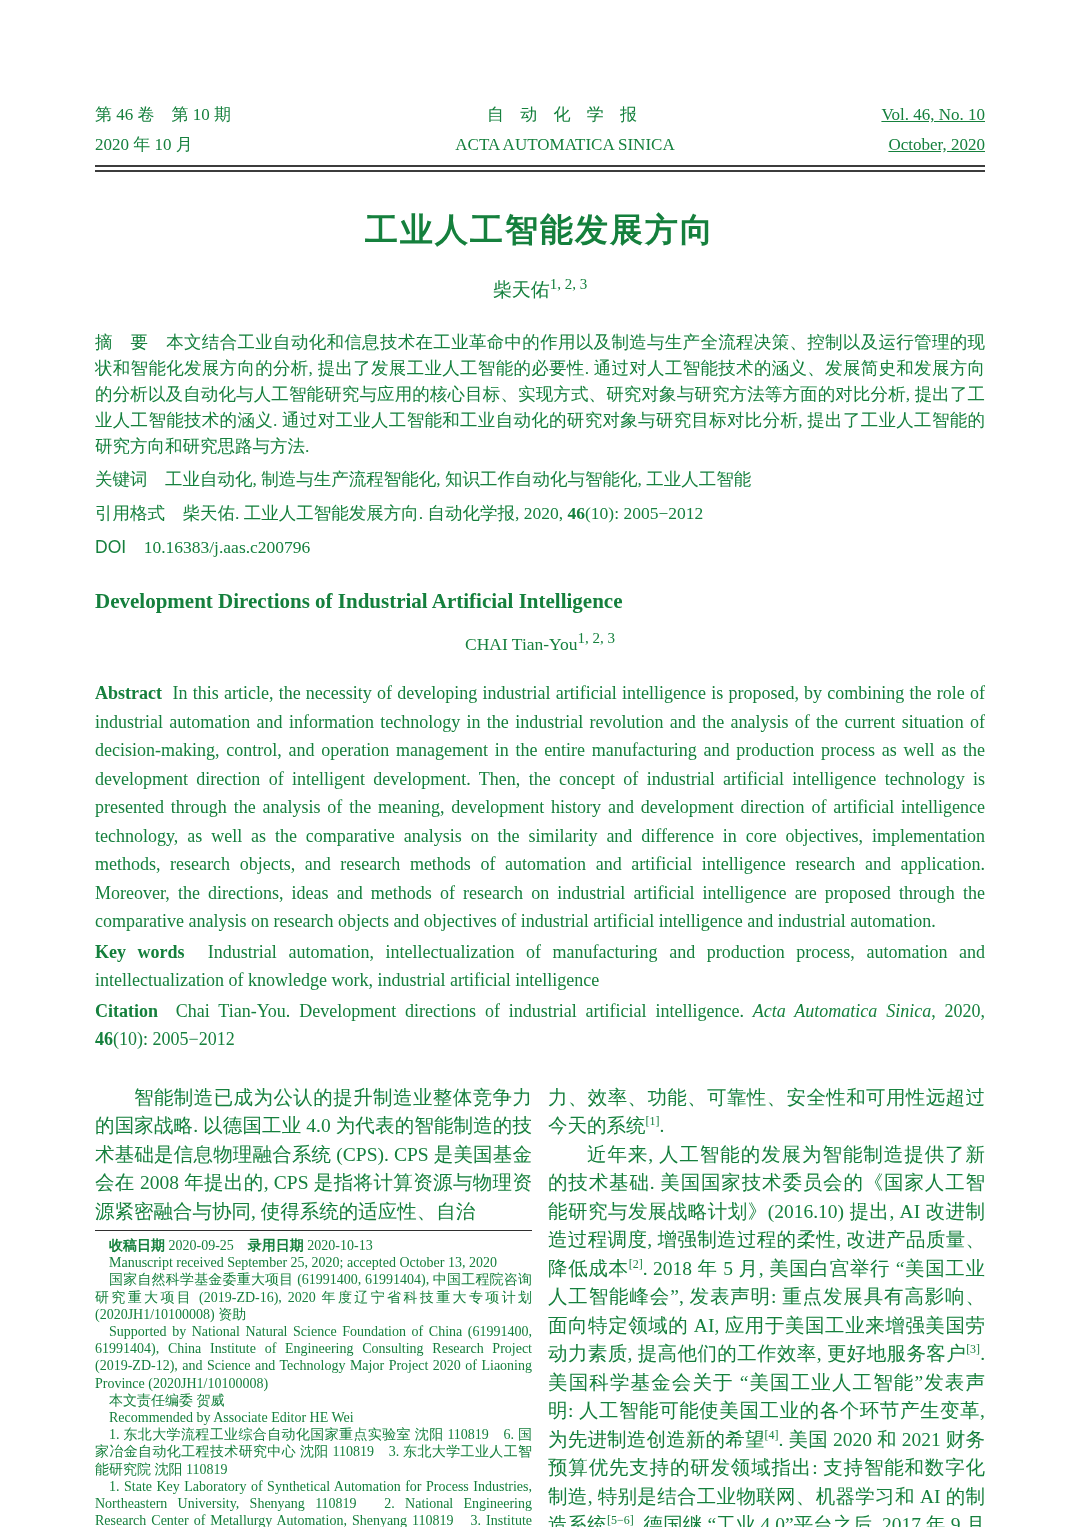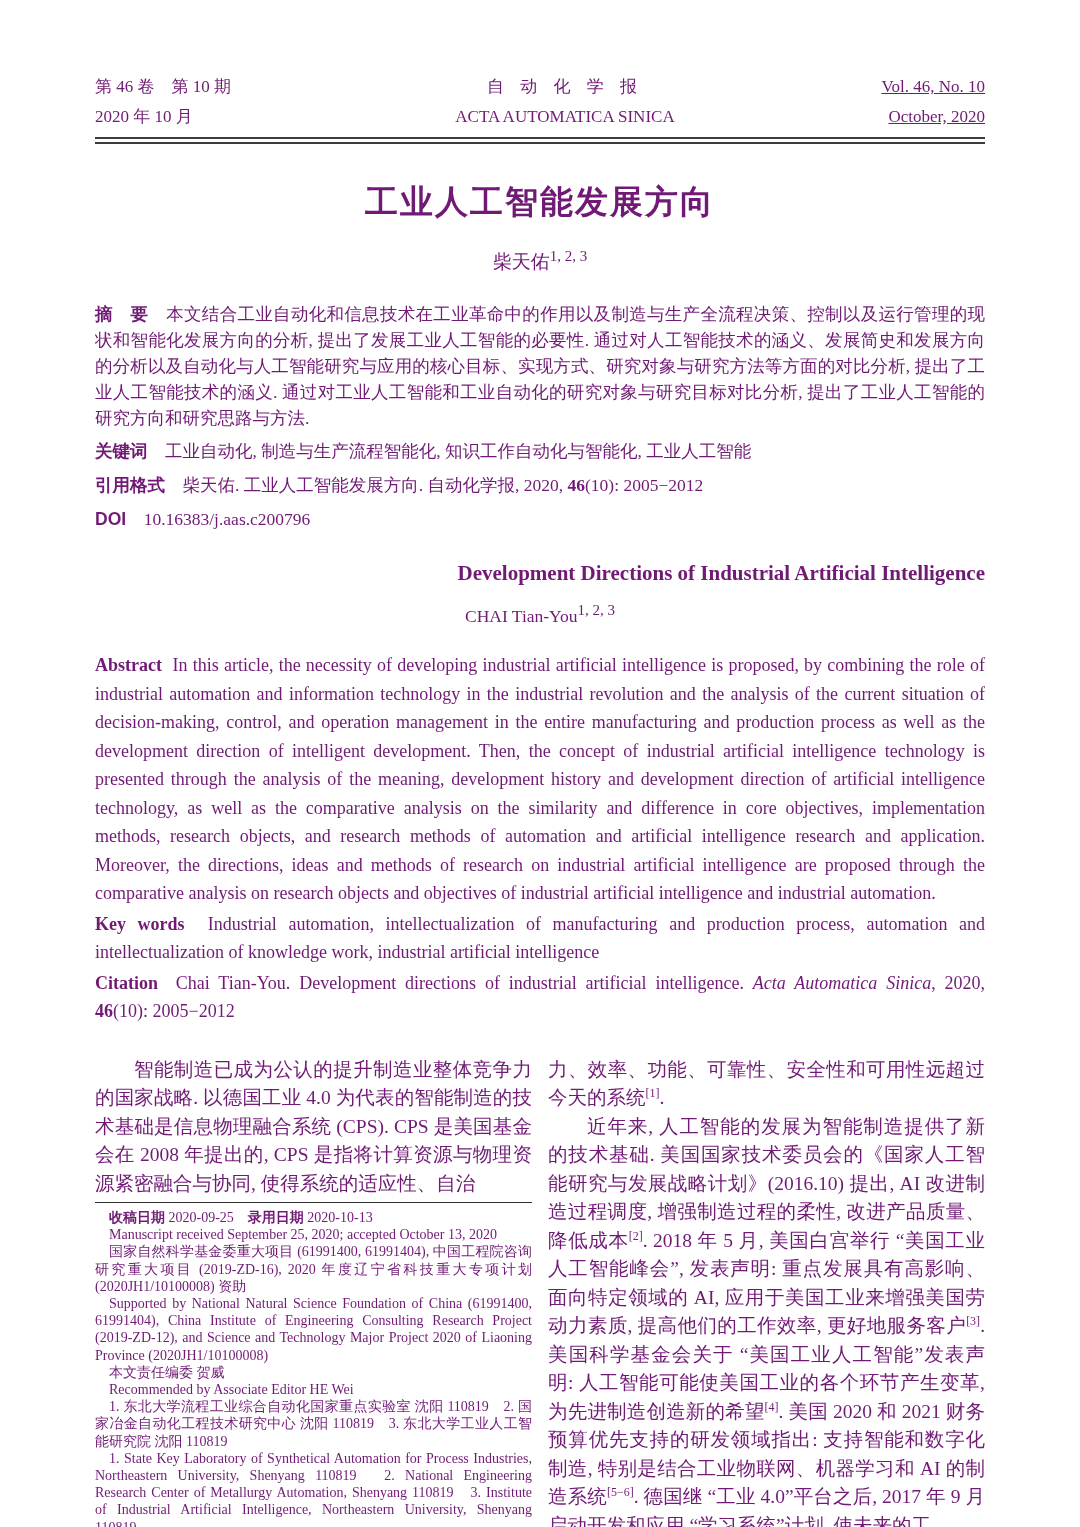--- a/index.html
+++ b/index.html
@@ -1,23 +1,23 @@
 <!DOCTYPE html>
 <html><head>
 <meta charset="utf-8">
 <style>
   html,body { margin:0; padding:0; background:#e8e8e8; }
   .page {
     position:relative;
     width:1080px; height:1527px;
     margin:0 auto;
     background:#ffffff;
-    color:#701a75;
+    color:#15803d;
     box-sizing:border-box;
-    padding:72px 95px 40px 95px;
+    padding:100px 95px 40px 95px;
     font-family:"Liberation Serif","DejaVu Serif",serif;
     overflow:hidden;
   }
   
   .jheader { display:flex; justify-content:space-between; align-items:flex-start;
              font-size:17px; line-height:30px; }
   .jheader .left  { width:220px; text-align:left; }
   .jheader .center{ flex:1; text-align:center; }
   .jheader .right { width:170px; text-align:right;text-decoration:underline; }
   .center .cn { letter-spacing:6px; }
@@ -26,23 +26,23 @@
   
   .title-zh { margin:36px 0 0 0; text-align:center; font-size:33px; font-weight:700;
               font-family:Liberation Mono, monospace; letter-spacing:2px; }
   .author-zh { margin-top:24px; text-align:center; font-size:19px; }
   sup.s { font-size:15px; vertical-align:super; line-height:0; }
   
   .meta { margin-top:26px; font-size:17.5px; }
   .meta p { margin:0; text-align:justify; }
   .meta .abstract { line-height:26px; }
   .meta .kline { margin-top:7px; line-height:27px; }
-  b.hlabel { font-family:"Liberation Sans","DejaVu Sans",sans-serif; font-weight:700; }
+  b.hlabel { font-family:"Liberation Sans","DejaVu Sans",sans-serif; font-weight:400; }
   
-  .title-en { margin-top:28px; text-align:right; font-size:21px; font-weight:700; }
+  .title-en { margin-top:28px; text-align:left; font-size:21px; font-weight:700; }
   .author-en { margin-top:20px; text-align:center; font-size:17.5px; }
   .en-meta { margin-top:24px; font-size:18px; }
   .en-meta p { margin:0; text-align:justify; line-height:28.5px; }
   .en-meta .gap { margin-top:2px; }
   .it { font-style:italic; }
   .bold { font-weight:700;font-family:Liberation Serif, serif; }
   
   .columns { display:flex; gap:16px; margin-top:30px; }
   .col { width:437px; }
   .body-p { margin:0; font-size:19.5px; line-height:28.5px; text-align:justify; }
@@ -99,21 +99,21 @@
     <div class="col">
       <p class="body-p indent">智能制造已成为公认的提升制造业整体竞争力的国家战略. 以德国工业 4.0 为代表的智能制造的技术基础是信息物理融合系统 (CPS). CPS 是美国基金会在 2008 年提出的, CPS 是指将计算资源与物理资源紧密融合与协同, 使得系统的适应性、自治</p>
       <div class="fn-rule"></div>
       <div class="footnote">
         <p><span class="fn-b">收稿日期</span><span> 2020-09-25　</span><span class="fn-b">录用日期</span><span> 2020-10-13</span></p>
         <p>Manuscript received September 25, 2020; accepted October 13, 2020</p>
         <p>国家自然科学基金委重大项目 (61991400, 61991404), 中国工程院咨询研究重大项目 (2019-ZD-16), 2020 年度辽宁省科技重大专项计划 (2020JH1/10100008) 资助</p>
         <p>Supported by National Natural Science Foundation of China (61991400, 61991404), China Institute of Engineering Consulting Research Project (2019-ZD-12), and Science and Technology Major Project 2020 of Liaoning Province (2020JH1/10100008)</p>
         <p>本文责任编委 贺威</p>
         <p>Recommended by Associate Editor HE Wei</p>
-        <p>1. 东北大学流程工业综合自动化国家重点实验室 沈阳 110819　2. 国家冶金自动化工程技术研究中心 沈阳 110819　3. 东北大学工业人工智能研究院 沈阳 110819</p>
+        <p>1. 东北大学流程工业综合自动化国家重点实验室 沈阳 110819　6. 国家冶金自动化工程技术研究中心 沈阳 110819　3. 东北大学工业人工智能研究院 沈阳 110819</p>
         <p>1. State Key Laboratory of Synthetical Automation for Process Industries, Northeastern University, Shenyang 110819　2. National Engineering Research Center of Metallurgy Automation, Shenyang 110819　3. Institute of Industrial Artificial Intelligence, Northeastern University, Shenyang 110819</p>
       </div>
     </div>
 
     <div class="col">
       <p class="body-p"><span>力、效率、功能、可靠性、安全性和可用性远超过今天的系统</span><sup class="s">[1]</sup><span>.</span></p>
       <p class="body-p indent"><span>近年来, 人工智能的发展为智能制造提供了新的技术基础. 美国国家技术委员会的《国家人工智能研究与发展战略计划》(2016.10) 提出, AI 改进制造过程调度, 增强制造过程的柔性, 改进产品质量、降低成本</span><sup class="s">[2]</sup><span>. 2018 年 5 月, 美国白宫举行 “美国工业人工智能峰会”, 发表声明: 重点发展具有高影响、面向特定领域的 AI, 应用于美国工业来增强美国劳动力素质, 提高他们的工作效率, 更好地服务客户</span><sup class="s">[3]</sup><span>. 美国科学基金会关于 “美国工业人工智能”发表声明: 人工智能可能使美国工业的各个环节产生变革, 为先进制造创造新的希望</span><sup class="s">[4]</sup><span>. 美国 2020 和 2021 财务预算优先支持的研发领域指出: 支持智能和数字化制造, 特别是结合工业物联网、机器学习和 AI 的制造系统</span><sup class="s">[5−6]</sup><span>. 德国继 “工业 4.0”平台之后, 2017 年 9 月启动开发和应用 “学习系统”计划, 使未来的工</span></p>
     </div>
 
   </div>

